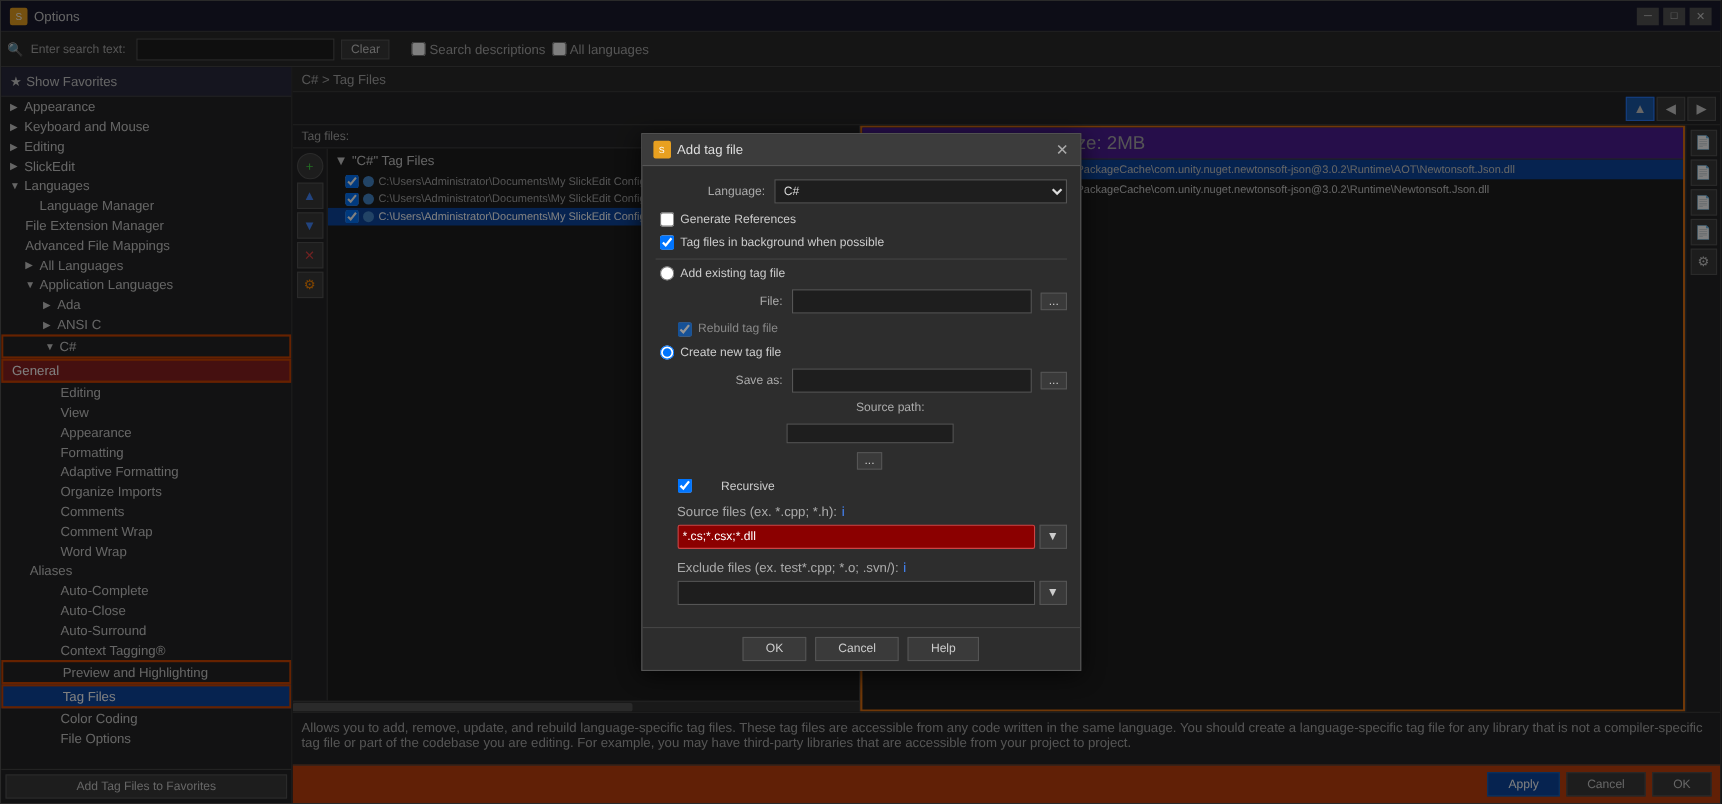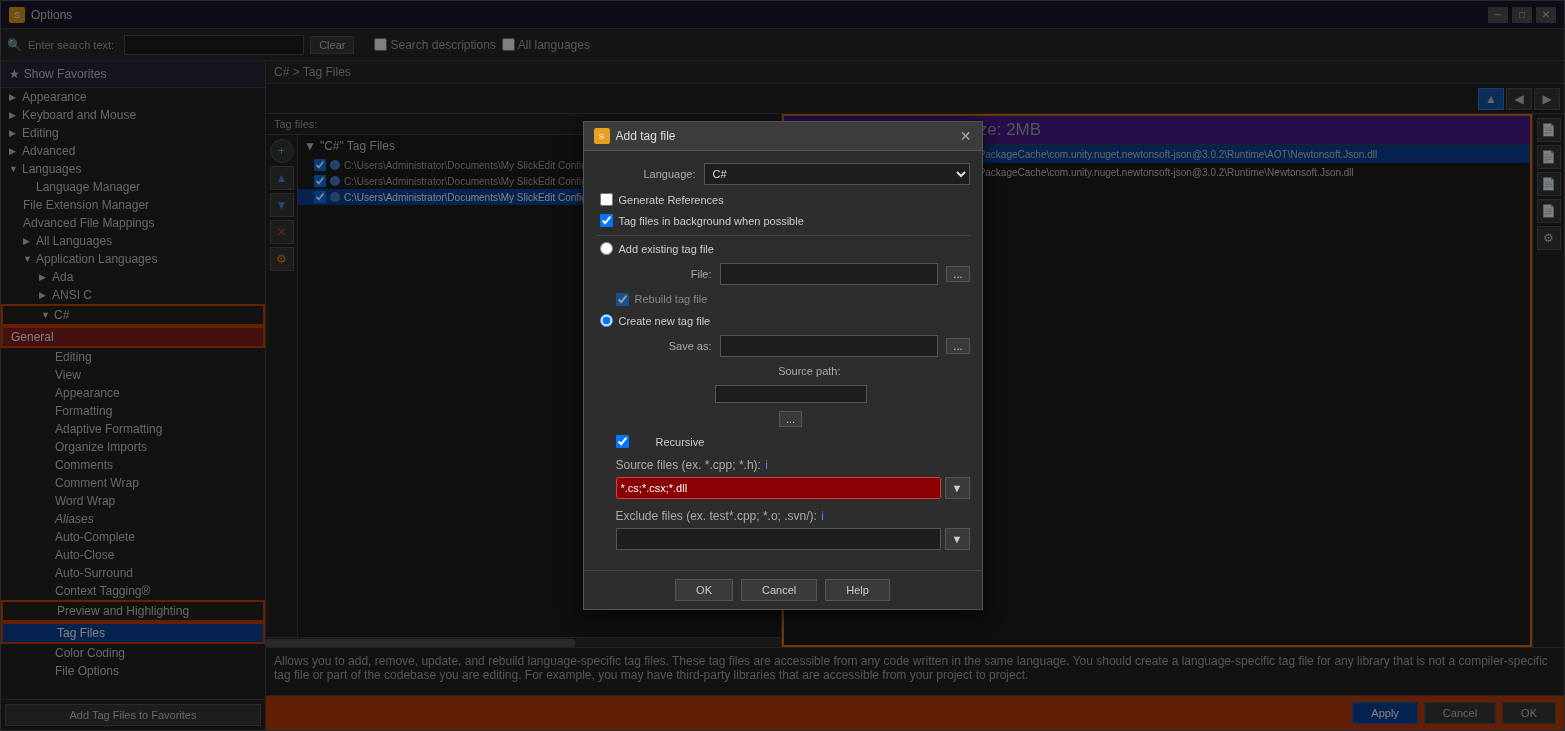--- a/index.html
+++ b/index.html
@@ -156,21 +156,21 @@
         <div class="tree-item">
           <span class="tree-arrow">▶</span>
           <span>Keyboard and Mouse</span>
         </div>
         <div class="tree-item">
           <span class="tree-arrow">▶</span>
           <span>Editing</span>
         </div>
         <div class="tree-item">
           <span class="tree-arrow">▶</span>
-          <span>Advanced</span>
+          <span>SlickEdit</span>
         </div>
         <div class="tree-item">
           <span class="tree-arrow">▼</span>
           <span>Languages</span>
         </div>
         <div class="tree-item" style="padding-left:22px;">
           <span class="tree-arrow"></span>
           <span>Language Manager</span>
         </div>
         <div class="tree-item" style="padding-left:22px;">
@@ -222,21 +222,21 @@
         </div>
         <div class="tree-item" style="padding-left:54px;">
           <span>Comments</span>
         </div>
         <div class="tree-item" style="padding-left:54px;">
           <span>Comment Wrap</span>
         </div>
         <div class="tree-item" style="padding-left:54px;">
           <span>Word Wrap</span>
         </div>
-        <div class="tree-item" style="padding-left:54px;font-style:italic;">
+        <div class="tree-item" style="padding-left:26px;">
           <span>Aliases</span>
         </div>
         <div class="tree-item" style="padding-left:54px;">
           <span>Auto-Complete</span>
         </div>
         <div class="tree-item" style="padding-left:54px;">
           <span>Auto-Close</span>
         </div>
         <div class="tree-item" style="padding-left:54px;">
           <span>Auto-Surround</span>

